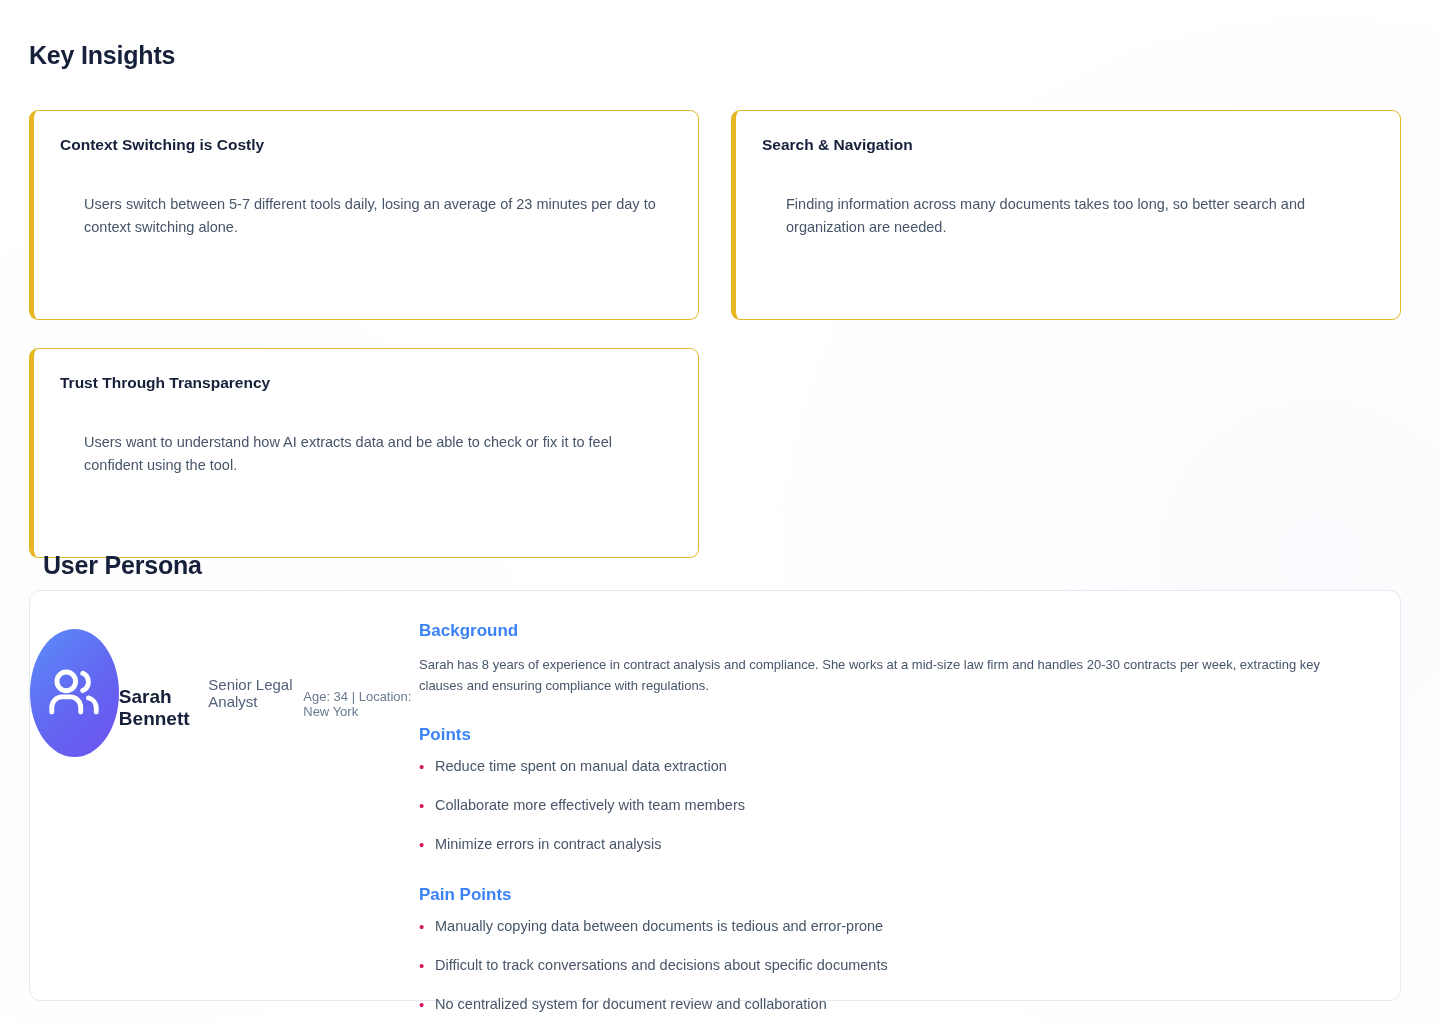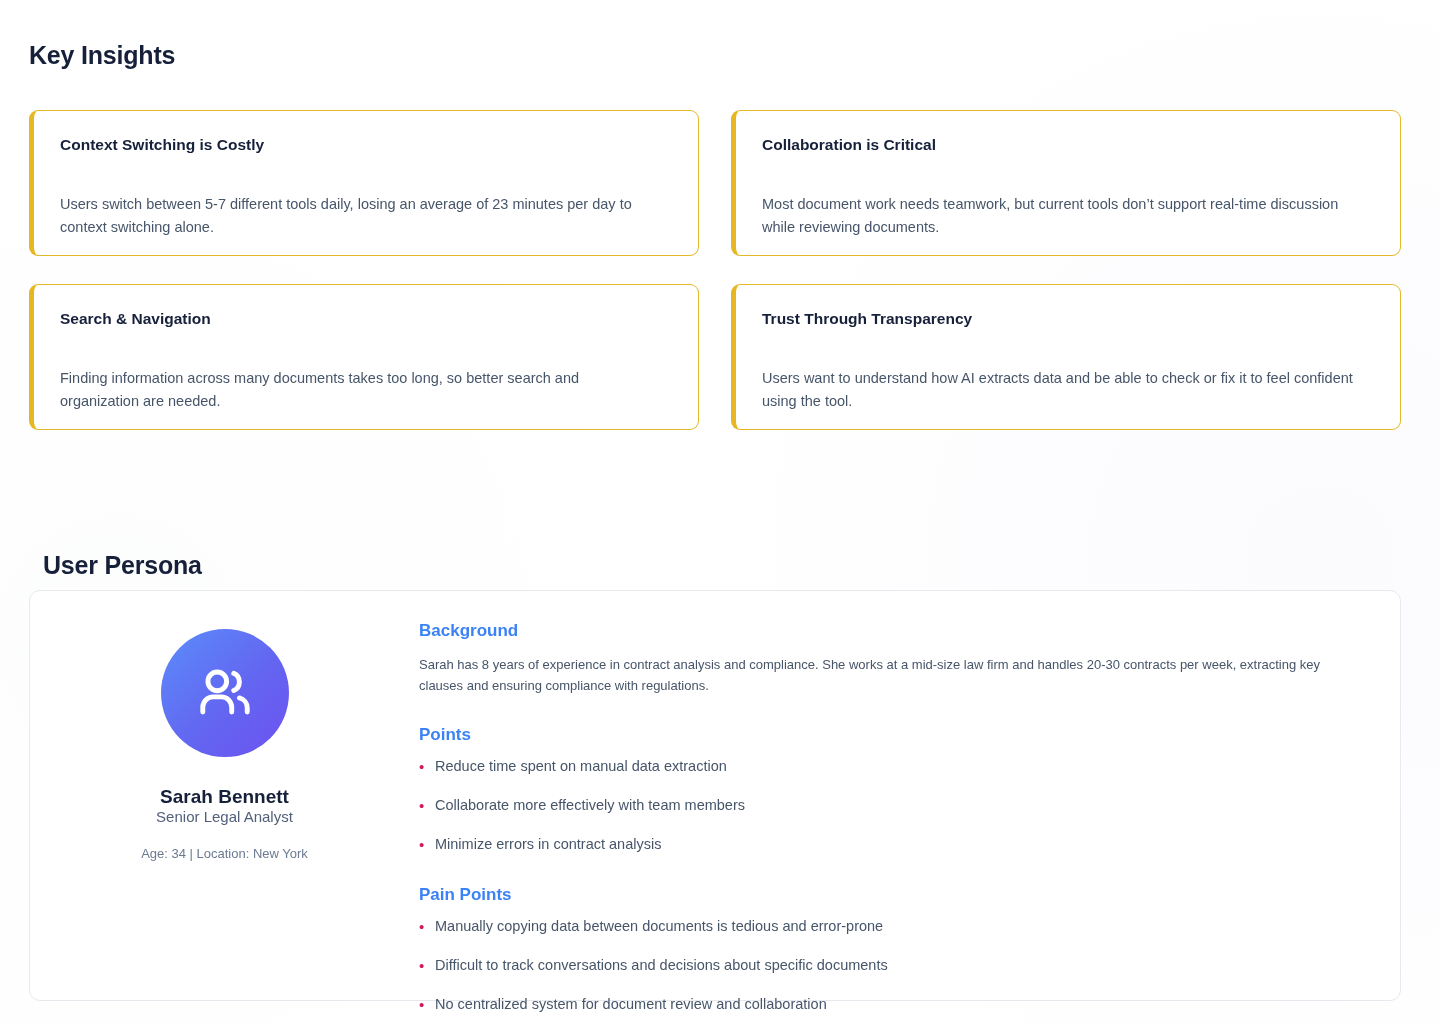--- a/index.html
+++ b/index.html
@@ -41,62 +41,62 @@
     top: 110px;
     width: 1372px;
     display: grid;
     grid-template-columns: 670px 670px;
     column-gap: 32px;
     row-gap: 28px;
   }
 
   .insight-card {
     position: relative;
-    height: 146px;
+    height: 210px;
     background: #ffffff;
     border: 1px solid #e3b92a;
     border-left: 5px solid #e7b723;
     border-radius: 9px;
     padding: 25px 26px 0 26px;
   }
 
   .insight-title {
     font-size: 15.5px;
     font-weight: bold;
     color: #16203a;
     line-height: 1.2;
   }
 
   .insight-body {
     margin-top: 38px;
     font-size: 14.5px;
     line-height: 1.62;
     color: #475569;
     max-width: 600px;
+    margin-left: 24px;
   }
 
   
   .persona-card {
     position: absolute;
     left: 29px;
     top: 590px;
     width: 1372px;
     height: 411px;
     background: #ffffff;
     border: 1px solid #e7e9ee;
     border-radius: 11px;
     display: flex;
     align-items: flex-start;
   }
 
   .persona-left {
     width: 389px;
     flex: 0 0 389px;
     display: flex;
-    flex-direction: column;
     align-items: center;
     padding-top: 38px;
   }
 
   .avatar {
     width: 128px;
     height: 128px;
     border-radius: 50%;
     background: linear-gradient(135deg, #5b8dfa 0%, #6366f1 55%, #6d52f0 100%);
     display: flex;
@@ -176,24 +176,20 @@
 
   <h1 class="section-title" id="key-insights-title">Key Insights</h1>
 
   <div class="insights-grid">
 
     <div class="insight-card">
       <div class="insight-title">Context Switching is Costly</div>
       <div class="insight-body">Users switch between 5-7 different tools daily, losing an average of 23 minutes per day to context switching alone.</div>
     </div>
 
-    <div class="insight-card">
-      <div class="insight-title">Collaboration is Critical</div>
-      <div class="insight-body">Most document work needs teamwork, but current tools don’t support real-time discussion while reviewing documents.</div>
-    </div>
 
     <div class="insight-card">
       <div class="insight-title">Search &amp; Navigation</div>
       <div class="insight-body">Finding information across many documents takes too long, so better search and organization are needed.</div>
     </div>
 
     <div class="insight-card">
       <div class="insight-title">Trust Through Transparency</div>
       <div class="insight-body">Users want to understand how AI extracts data and be able to check or fix it to feel confident using the tool.</div>
     </div>

